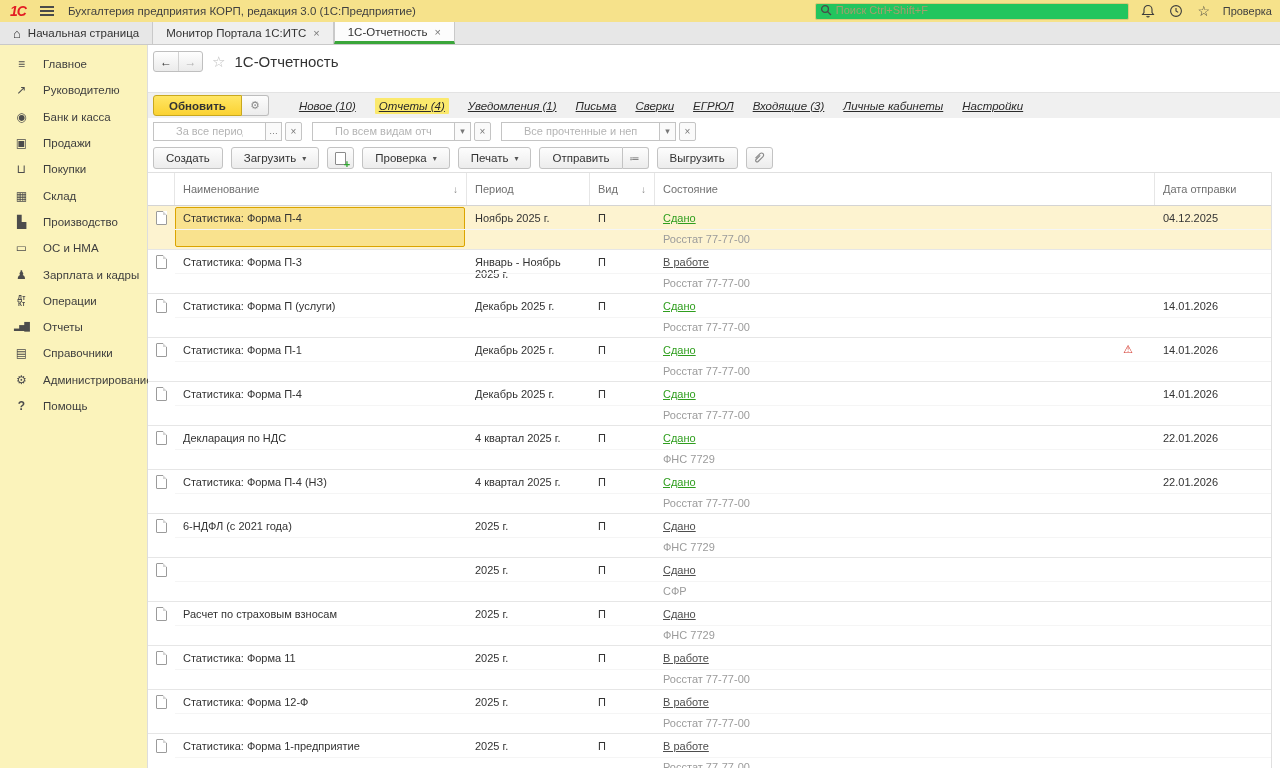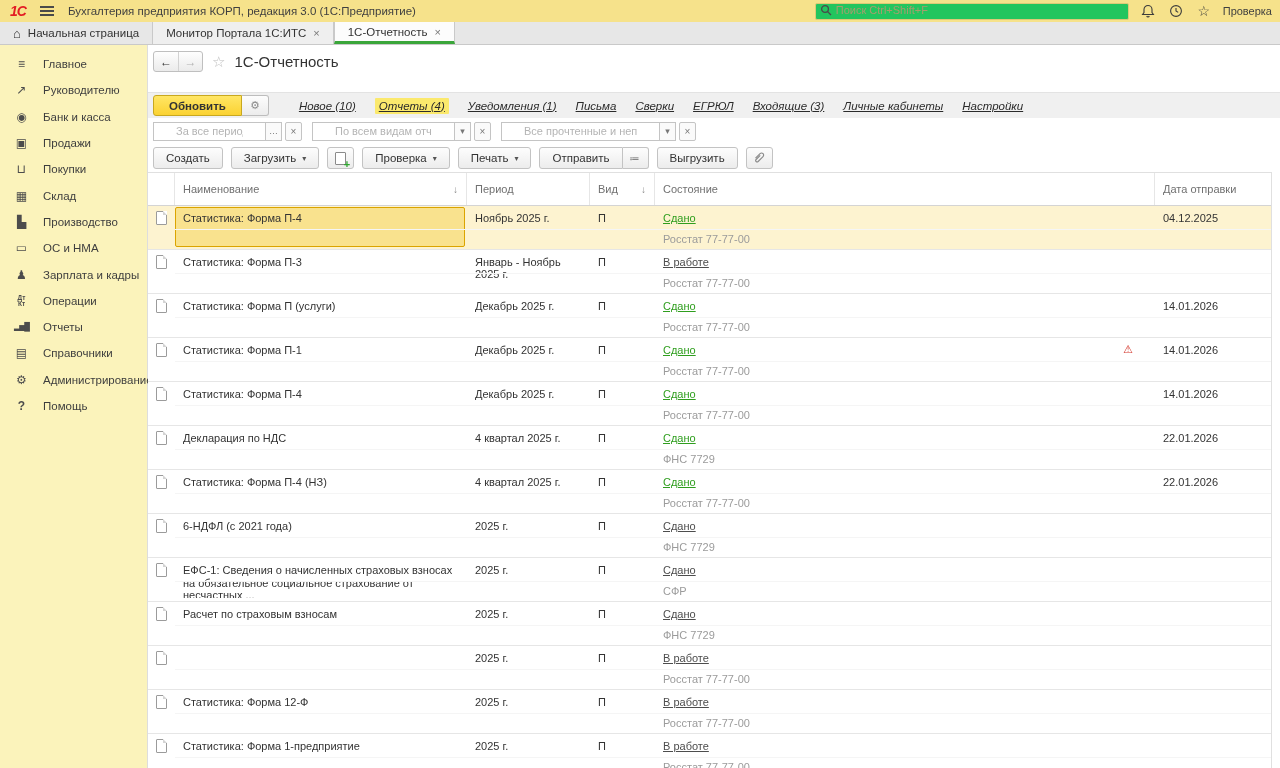--- a/index.html
+++ b/index.html
@@ -473,23 +473,20 @@
       <span class="warn" data-name="warning-icon">⚠</span>
     </span>
     <span class="c-date" data-name="sent-date"></span>
     <span class="c-agency" data-name="agency-label">ФНС 7729</span>
   </div>
 
   <div class="trow" data-name="table-row">
     <span class="c-icon">
               <span class="doc" data-name="document-icon"></span>
             </span>
-    <span class="c-name">
-              <span class="name-box" data-name="report-name">ЕФС-1: Сведения о начисленных страховых взносах на обязательное социальное страхование от несчастных ...</span>
-            </span>
     <span class="c-period" data-name="report-period">2025 г.</span>
     <span class="c-kind" data-name="report-kind">П</span>
     <span class="c-status">
       <a class="status-link gray" data-name="status-link">Сдано</a>
       <span class="warn" data-name="warning-icon">⚠</span>
     </span>
     <span class="c-date" data-name="sent-date"></span>
     <span class="c-agency" data-name="agency-label">СФР</span>
   </div>
 
@@ -506,20 +503,23 @@
       <a class="status-link gray" data-name="status-link">Сдано</a>
       <span class="warn" data-name="warning-icon">⚠</span>
     </span>
     <span class="c-date" data-name="sent-date"></span>
     <span class="c-agency" data-name="agency-label">ФНС 7729</span>
   </div>
 
   <div class="trow" data-name="table-row">
     <span class="c-icon">
               <span class="doc" data-name="document-icon"></span>
+            </span>
+    <span class="c-name">
+              <span class="name-box" data-name="report-name">Статистика: Форма 11</span>
             </span>
     <span class="c-period" data-name="report-period">2025 г.</span>
     <span class="c-kind" data-name="report-kind">П</span>
     <span class="c-status">
       <a class="status-link gray" data-name="status-link">В работе</a>
       <span class="warn" data-name="warning-icon">⚠</span>
     </span>
     <span class="c-date" data-name="sent-date"></span>
     <span class="c-agency" data-name="agency-label">Росстат 77-77-00</span>
   </div>

